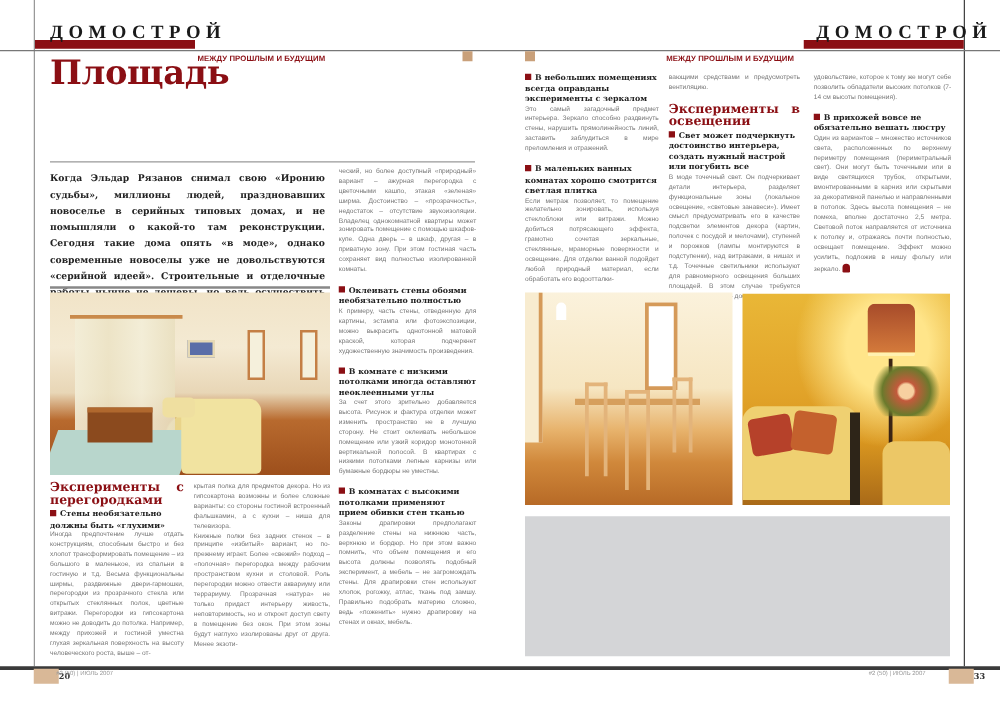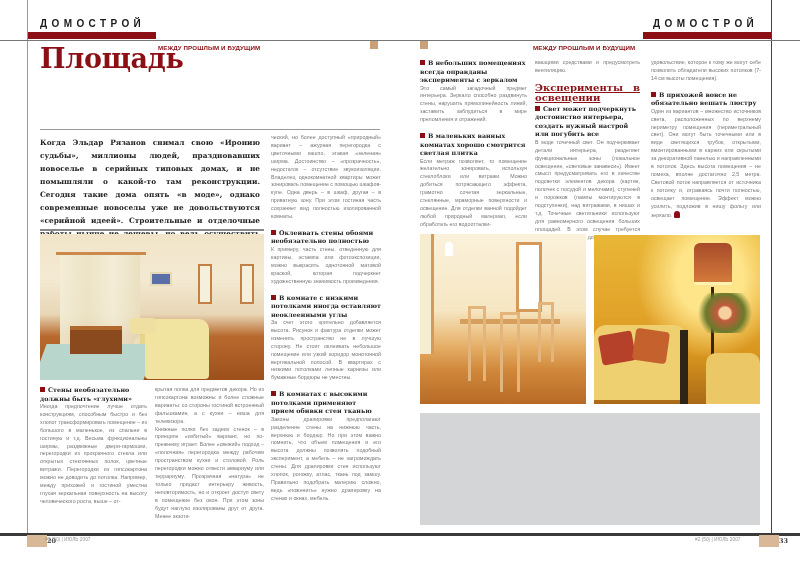--- a/index.html
+++ b/index.html
@@ -7,33 +7,33 @@
   body { position: relative; font-family: "DejaVu Sans", sans-serif; color: #333; }
 
   .page { position: absolute; top: 0; height: 566px; background: #fff; }
   .page-left { left: 0; width: 400px; }
   .page-right { left: 400px; width: 400px; }
 
   
   .hline { position: absolute; height: 1px; background: #777; }
   .vline { position: absolute; width: 1px; background: #444; }
   .brand-bar { position: absolute; height: 7px; background: #8b0f14; }
-  .brand { position: absolute; font-family: Liberation Sans, sans-serif; font-weight: bold; font-size: 10px; letter-spacing: 4.4px; color: #1a1a1a; }
+  .brand { position: absolute; font-family: Liberation Serif, serif; font-weight: bold; font-size: 15px; letter-spacing: 4.4px; color: #1a1a1a; }
   .rubric { position: absolute; font-family: "Liberation Sans", sans-serif; font-weight: bold; font-size: 6.2px; color: #8b0f14; letter-spacing: 0.1px; }
   .tan-sq { position: absolute; width: 8px; height: 8px; background: #c9a07a; }
 
   .title { position: absolute; left: 40px; top: 44px; font-family: "DejaVu Serif", serif; font-weight: bold; font-size: 27px; line-height: 30px; color: #8b0f14; letter-spacing: -0.3px; }
   .rule { position: absolute; height: 1px; background: #999; }
   .rule-thick { position: absolute; height: 2px; background: #aaa; }
 
   .lead { position: absolute; left: 40px; top: 136px; width: 220px; font-family: "DejaVu Serif", serif; font-weight: bold; font-size: 7.35px; line-height: 13px; color: #222; text-align: justify; }
 
   .col { position: absolute; font-family: "Liberation Sans", sans-serif; font-size: 5.3px; line-height: 7.9px; color: #777; text-align: justify; }
   .col p { margin: 0; }
-  .h2 { font-family: "DejaVu Serif", serif; font-weight: bold; font-size: 10px; line-height: 10px; color: #8b0f14; margin-bottom: 2px; text-decoration: underline; }
+  .h2 { font-family: "DejaVu Serif", serif; font-weight: bold; font-size: 10px; line-height: 10px; color: #8b0f14; margin-bottom: 2px; }
   .h3 { font-family: "DejaVu Serif", serif; font-weight: bold; font-size: 6.3px; line-height: 8.5px; color: #222; text-align: left; }
   .h3 .sq { display: inline-block; width: 5px; height: 5px; background: #8b0f14; margin-right: 3px; vertical-align: 0; }
   .gap { height: 8px; }
 
   
   .photo { position: absolute; overflow: hidden; }
   .photo-living { left: 40px; top: 234px; width: 224px; height: 146px;
     background:
       radial-gradient(ellipse at 50% 80%, #e9d48a 0 12%, transparent 13%),
       linear-gradient(180deg, #f1e4c8 0%, #f4ead3 30%, #e8d6b6 55%, #b86a2e 70%, #9d4f1c 100%); }
@@ -90,20 +90,21 @@
     <div class="deco" style="left:110px; top:38px; width:22px; height:14px; background:#5a6ea8; border:2px solid #e6d9b5;"></div>
     <div class="deco" style="left:158px; top:30px; width:14px; height:40px; background:#f5f0dc; border:2px solid #c47f45;"></div>
     <div class="deco" style="left:200px; top:30px; width:14px; height:40px; background:#f5f0dc; border:2px solid #c47f45;"></div>
     <div class="deco" style="left:0; top:110px; width:110px; height:36px; background:#b8d6cc; transform:skewX(-20deg);"></div>
     <div class="deco" style="left:30px; top:92px; width:52px; height:28px; background:#8b4a1e; border-top:4px solid #b0682e;"></div>
     <div class="deco" style="left:105px; top:85px; width:64px; height:60px; background:#f1e3a0; border-radius:10px 10px 4px 4px;"></div>
     <div class="deco" style="left:90px; top:84px; width:26px; height:16px; background:#efdfa0; border-radius:4px;"></div>
   </div>
 
   <div class="col" style="left:40px; top:386px; width:107px;">
+    <div class="h2">Эксперименты с перегородками</div>
     <div class="h3"><span class="sq"></span><span>Стены необязательно должны быть «глухими»</span></div>
     <p>Иногда предпочтение лучше отдать конструкциям, способным быстро и без хлопот трансформировать помещение – из большого в маленькое, из спальни в гостиную и т.д. Весьма функциональны ширмы, раздвижные двери-гармошки, перегородки из прозрачного стекла или открытых стеклянных полок, цветные витражи. Перегородки из гипсокартона можно не доводить до потолка. Например, между прихожей и гостиной уместна глухая зеркальная поверхность на высоту человеческого роста, выше – от-</p>
   </div>
   <div class="col" style="left:155px; top:386px; width:109px;">
     <p>крытая полка для предметов декора. Но из гипсокартона возможны и более сложные варианты: со стороны гостиной встроенный фальшкамин, а с кухни – ниша для телевизора.</p>
     <p>Книжные полки без задних стенок – в принципе «избитый» вариант, но по-прежнему играет. Более «свежий» подход – «полочная» перегородка между рабочим пространством кухни и столовой. Роль перегородки можно отвести аквариуму или террариуму. Прозрачная «натура» не только придаст интерьеру живость, неповторимость, но и откроет доступ свету в помещение без окон. При этом зоны будут наглухо изолированы друг от друга. Менее экзоти-</p>
   </div>
 
   <div class="footer-line" style="left:0; width:400px;"></div>
   <div class="page-num" style="left:27px;">20</div>

